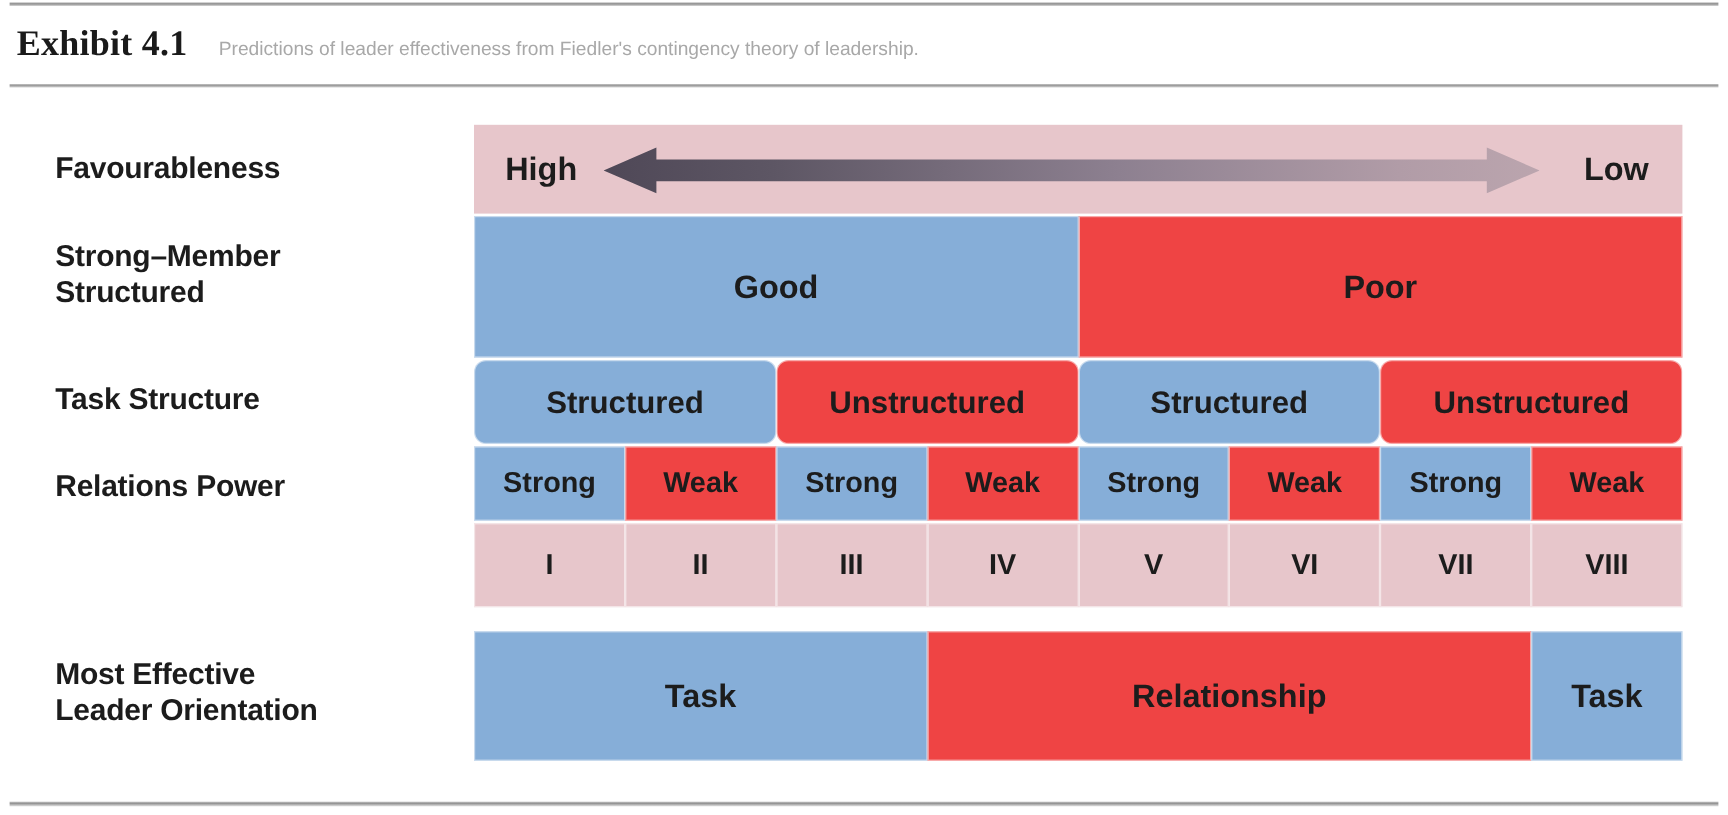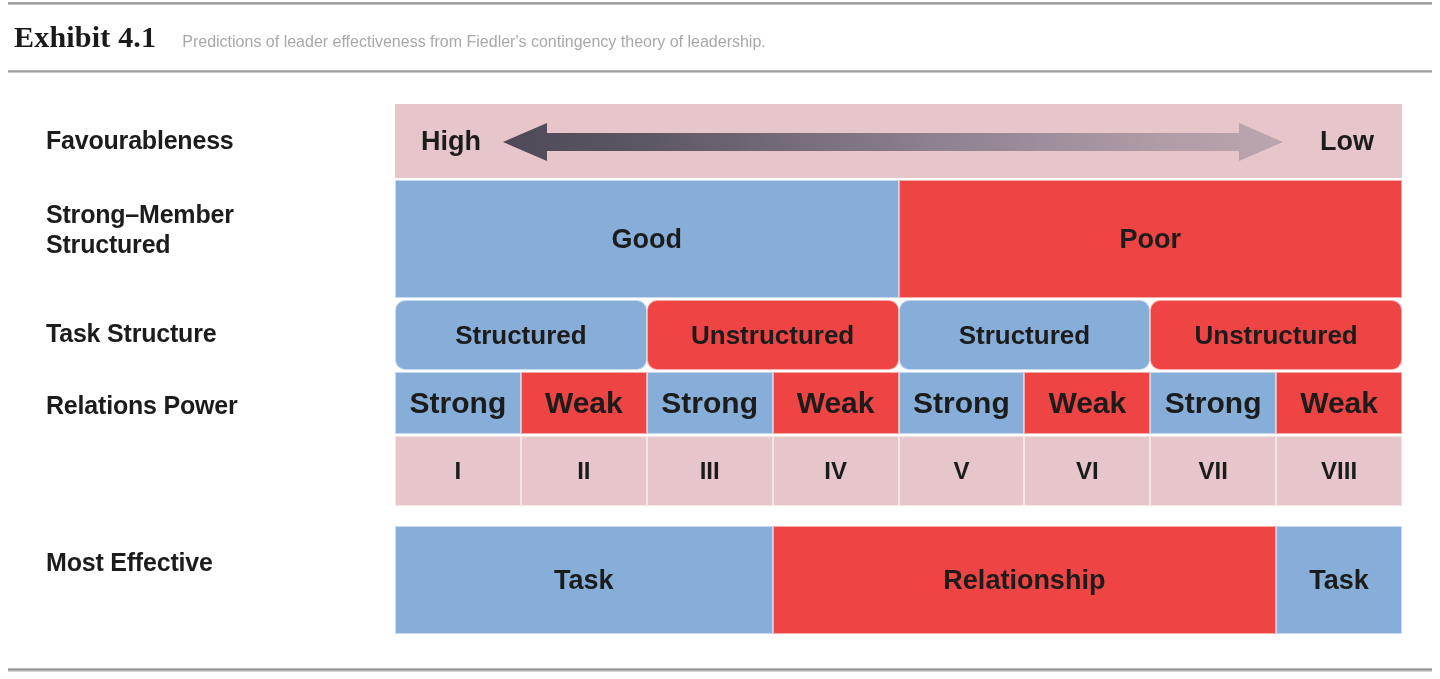--- a/index.html
+++ b/index.html
@@ -137,21 +137,21 @@
   
   .row-lmr { top: 76px; height: 118px; }
   .row-lmr .cell { font-size: 27px; }
 
   
   .row-ts { top: 196px; height: 70px; }
   .row-ts .cell { font-size: 26px; border-radius: 10px; }
 
   
   .row-pp { top: 268px; height: 62px; }
-  .row-pp .cell { font-size: 30px; }
+  .row-pp .cell { font-size: 24px; }
 
   
   .row-rn { top: 332px; height: 70px; }
   .row-rn .cell { font-size: 24px; }
 
   
   .row-mlo { top: 422px; height: 108px; }
   .row-mlo .cell { font-size: 27px; }
 
   .w1 { width: 12.5%; }
@@ -178,20 +178,21 @@
     <div>Strong–Member</div>
     <div>Structured</div>
   </div>
 
   <div class="row-label" style="top:215px;">Task Structure</div>
 
   <div class="row-label" style="top:287px;">Relations Power</div>
 
   <div class="row-label" style="top:444px;">
     <div>Most Effective</div>
+    <div>Leader Orientation</div>
   </div>
 </div>
 
 <div class="chart">
 
   <div class="band row-fav">
     <div class="fav-cell">
       <span class="fav-text fav-high">High</span>
       <span class="fav-text fav-low">Low</span>
       <div class="arrow-wrap">

